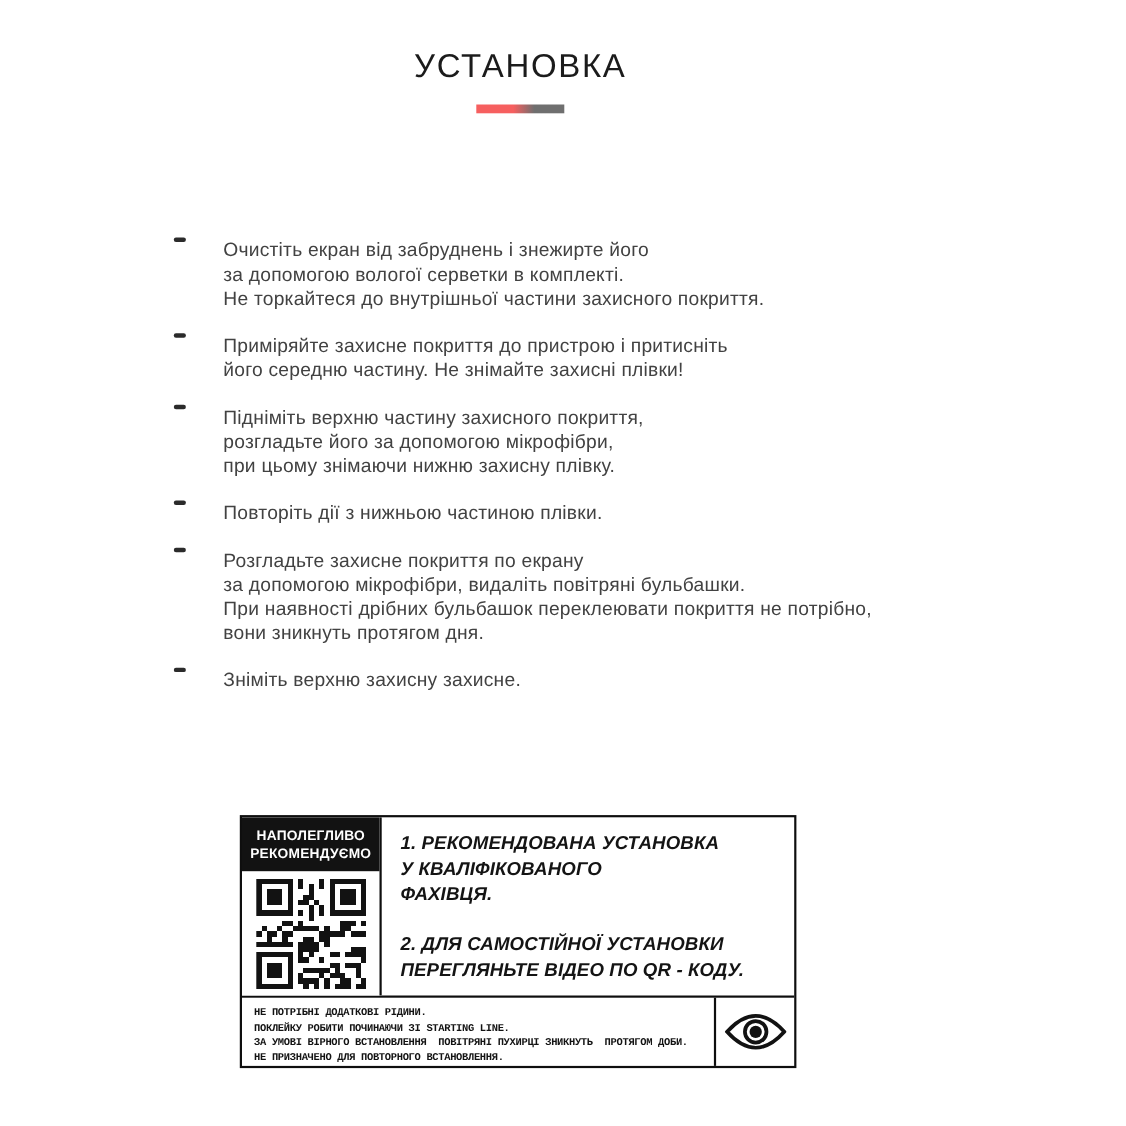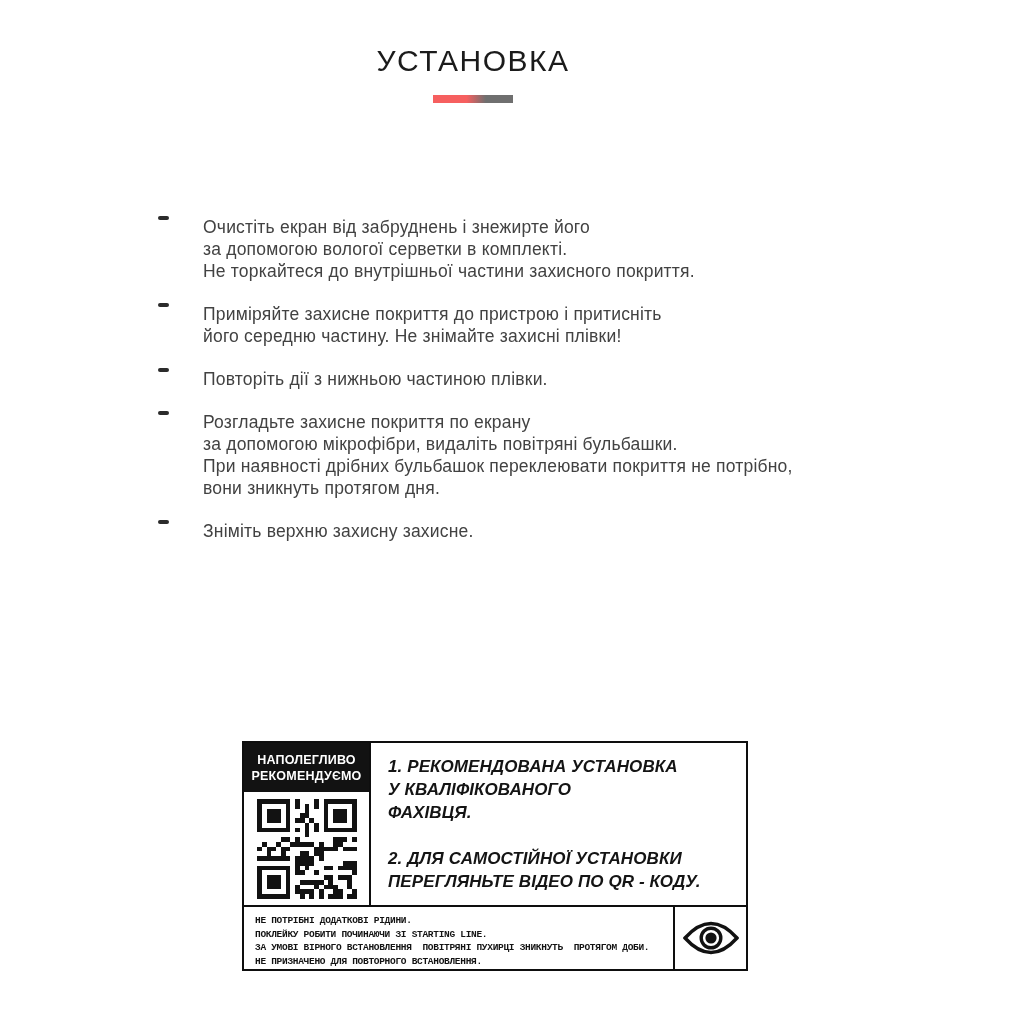--- a/index.html
+++ b/index.html
@@ -33,21 +33,20 @@
   .item-text {
     white-space:pre-line; font-size:17.5px; line-height:22px;
     color:#424242; letter-spacing:0.2px;
   }
 
   
   .box {
     position:absolute; left:218px; top:741px; width:506px; height:230px;
     border:2px solid #0e0e0e; display:flex; flex-direction:column;
     color:#131313;
-    margin-left:24px;
   }
   .box-top {
     flex:0 0 164px; display:flex; border-bottom:2px solid #0e0e0e; min-height:0;
   }
   .left-cell {
     flex:0 0 127px; border-right:2px solid #0e0e0e;
     display:flex; flex-direction:column; background:#ffffff;
   }
   .rec-header {
     background:#121212; color:#ffffff; text-align:center;
@@ -83,20 +82,26 @@
     <div class="item">
       <span class="dash"></span>
       <div class="item-text">Очистіть екран від забруднень і знежирте його
 за допомогою вологої серветки в комплекті.
 Не торкайтеся до внутрішньої частини захисного покриття.</div>
     </div>
     <div class="item">
       <span class="dash"></span>
       <div class="item-text">Приміряйте захисне покриття до пристрою і притисніть
 його середню частину. Не знімайте захисні плівки!</div>
+    </div>
+    <div class="item">
+      <span class="dash"></span>
+      <div class="item-text">Підніміть верхню частину захисного покриття,
+розгладьте його за допомогою мікрофібри,
+при цьому знімаючи нижню захисну плівку.</div>
     </div>
     <div class="item">
       <span class="dash"></span>
       <div class="item-text">Повторіть дії з нижньою частиною плівки.</div>
     </div>
     <div class="item">
       <span class="dash"></span>
       <div class="item-text">Розгладьте захисне покриття по екрану
 за допомогою мікрофібри, видаліть повітряні бульбашки.
 При наявності дрібних бульбашок переклеювати покриття не потрібно,

